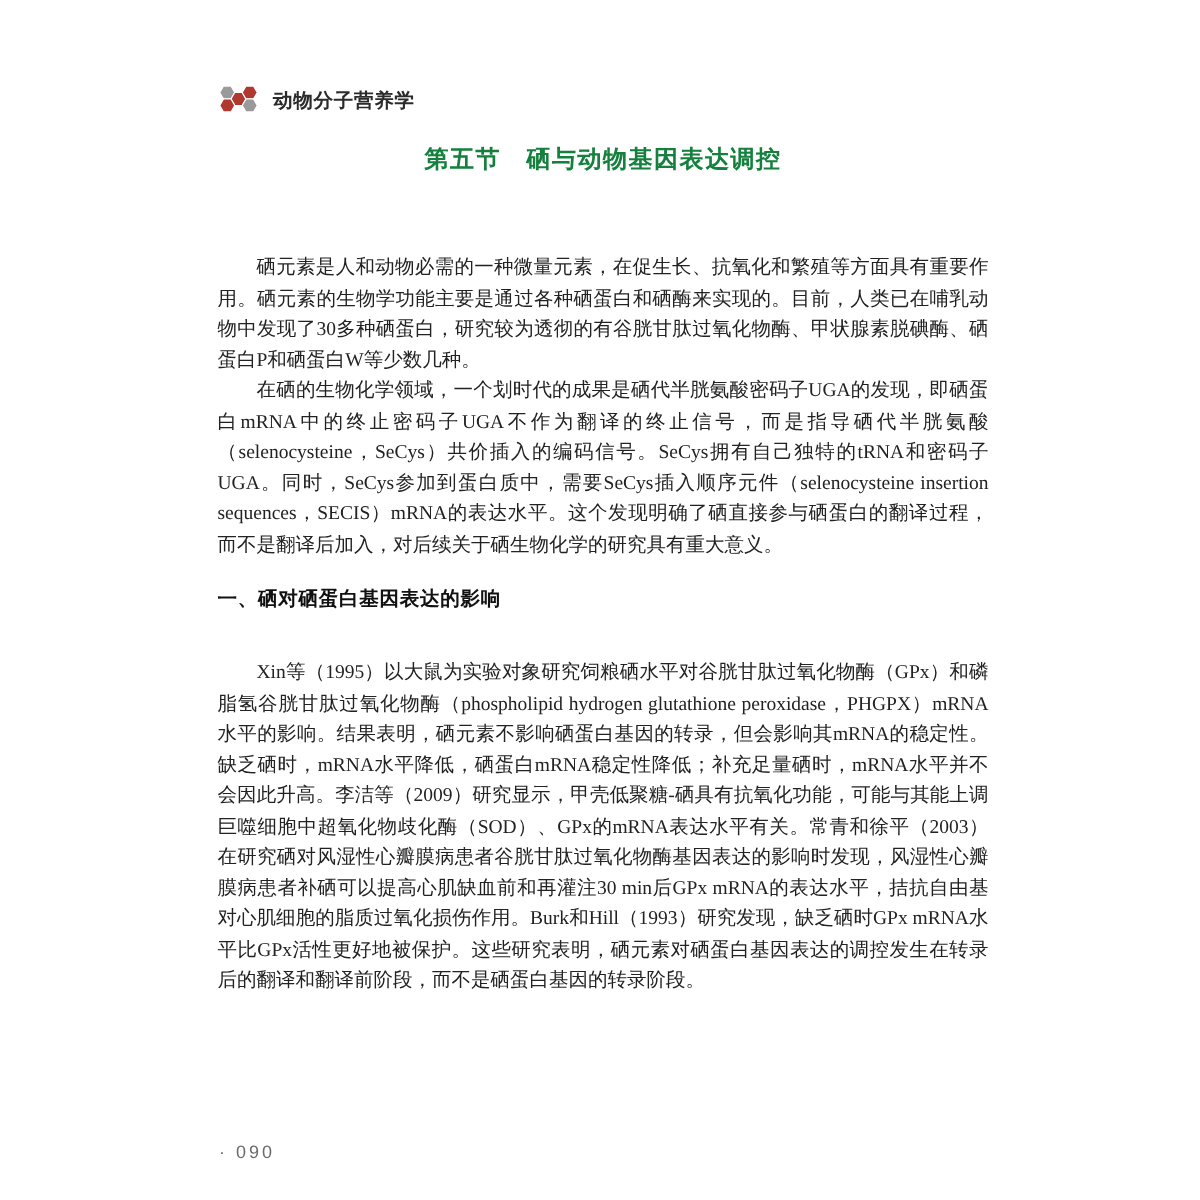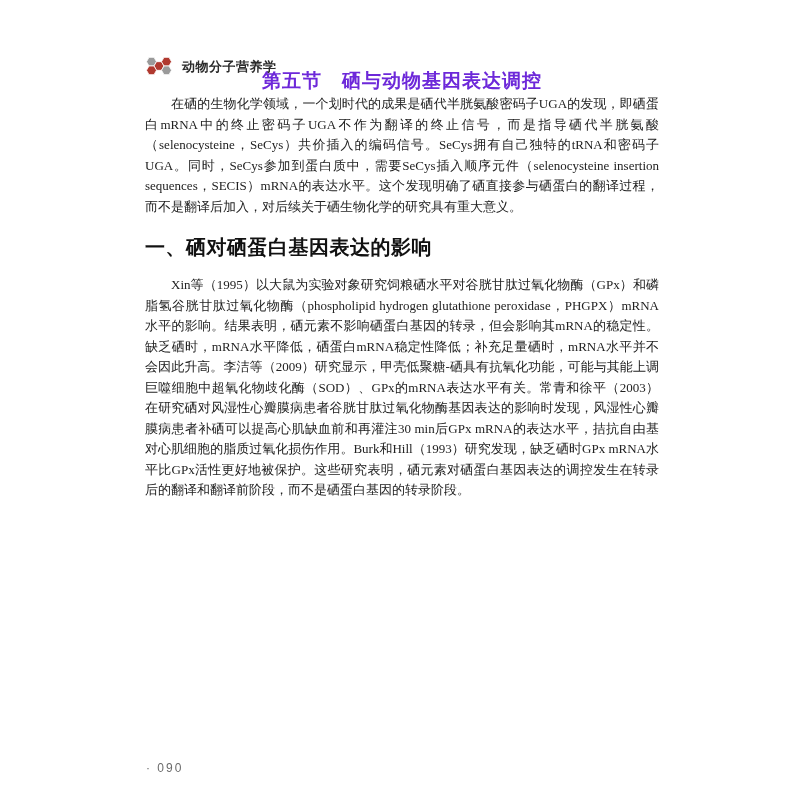--- a/index.html
+++ b/index.html
@@ -30,45 +30,45 @@
     color: #2b2b2b;
     letter-spacing: 0.5px;
   }
   .content {
     position: absolute;
     left: 145px;
     top: 0;
     width: 514px;
   }
   .chapter-title {
-    margin-top: 68px;
+    margin-top: 96px;
     text-align: center;
     font-family: "Liberation Sans", "DejaVu Sans", sans-serif;
-    font-size: 19px;
+    font-size: 16px;
     font-weight: 700;
     letter-spacing: 1px;
-    color: #6d28d9;
+    color: #15803d;
   }
   .body-para {
     font-size: 13px;
     line-height: 20.5px;
     text-align: justify;
     text-indent: 2em;
     color: #222222;
   }
   .first-para { margin-top: 51px; }
   .subsection-heading {
     margin-top: 17px;
     font-family: "Liberation Sans", "DejaVu Sans", sans-serif;
-    font-size: 20px;
+    font-size: 13px;
     font-weight: 700;
     letter-spacing: 0.5px;
     color: #111111;
   }
-  .after-heading { margin-top: 14px; }
+  .after-heading { margin-top: 30px; }
   .page-footer {
     position: absolute;
     left: 146px;
     top: 761px;
     font-family: "Liberation Sans", "DejaVu Sans", sans-serif;
     font-size: 12px;
     letter-spacing: 2px;
     color: #6b6b6b;
   }
 </style>
@@ -86,20 +86,21 @@
         <polygon points="6,11.97 11,11.97 13.5,16.3 11,20.63 6,20.63 3.5,16.3" stroke="#ffffff" stroke-width="0.8" fill="#b0392f"></polygon>
         <polygon points="21,11.97 26,11.97 28.5,16.3 26,20.63 21,20.63 18.5,16.3" stroke="#ffffff" stroke-width="0.8" fill="#9a9a9a"></polygon>
       </svg>
     </span>
     <span class="book-title">动物分子营养学</span>
   </header>
 
   <main class="content">
     <h1 class="chapter-title">第五节　硒与动物基因表达调控</h1>
 
+    <p class="body-para first-para">硒元素是人和动物必需的一种微量元素，在促生长、抗氧化和繁殖等方面具有重要作用。硒元素的生物学功能主要是通过各种硒蛋白和硒酶来实现的。目前，人类已在哺乳动物中发现了30多种硒蛋白，研究较为透彻的有谷胱甘肽过氧化物酶、甲状腺素脱碘酶、硒蛋白P和硒蛋白W等少数几种。</p>
     <p class="body-para">在硒的生物化学领域，一个划时代的成果是硒代半胱氨酸密码子UGA的发现，即硒蛋白mRNA中的终止密码子UGA不作为翻译的终止信号，而是指导硒代半胱氨酸（selenocysteine，SeCys）共价插入的编码信号。SeCys拥有自己独特的tRNA和密码子UGA。同时，SeCys参加到蛋白质中，需要SeCys插入顺序元件（selenocysteine insertion sequences，SECIS）mRNA的表达水平。这个发现明确了硒直接参与硒蛋白的翻译过程，而不是翻译后加入，对后续关于硒生物化学的研究具有重大意义。</p>
 
     <h2 class="subsection-heading">一、硒对硒蛋白基因表达的影响</h2>
 
     <p class="body-para after-heading">Xin等（1995）以大鼠为实验对象研究饲粮硒水平对谷胱甘肽过氧化物酶（GPx）和磷脂氢谷胱甘肽过氧化物酶（phospholipid hydrogen glutathione peroxidase，PHGPX）mRNA水平的影响。结果表明，硒元素不影响硒蛋白基因的转录，但会影响其mRNA的稳定性。缺乏硒时，mRNA水平降低，硒蛋白mRNA稳定性降低；补充足量硒时，mRNA水平并不会因此升高。李洁等（2009）研究显示，甲壳低聚糖-硒具有抗氧化功能，可能与其能上调巨噬细胞中超氧化物歧化酶（SOD）、GPx的mRNA表达水平有关。常青和徐平（2003）在研究硒对风湿性心瓣膜病患者谷胱甘肽过氧化物酶基因表达的影响时发现，风湿性心瓣膜病患者补硒可以提高心肌缺血前和再灌注30 min后GPx mRNA的表达水平，拮抗自由基对心肌细胞的脂质过氧化损伤作用。Burk和Hill（1993）研究发现，缺乏硒时GPx mRNA水平比GPx活性更好地被保护。这些研究表明，硒元素对硒蛋白基因表达的调控发生在转录后的翻译和翻译前阶段，而不是硒蛋白基因的转录阶段。</p>
   </main>
 
   <footer class="page-footer">
     <span>· 090</span>
   </footer>

